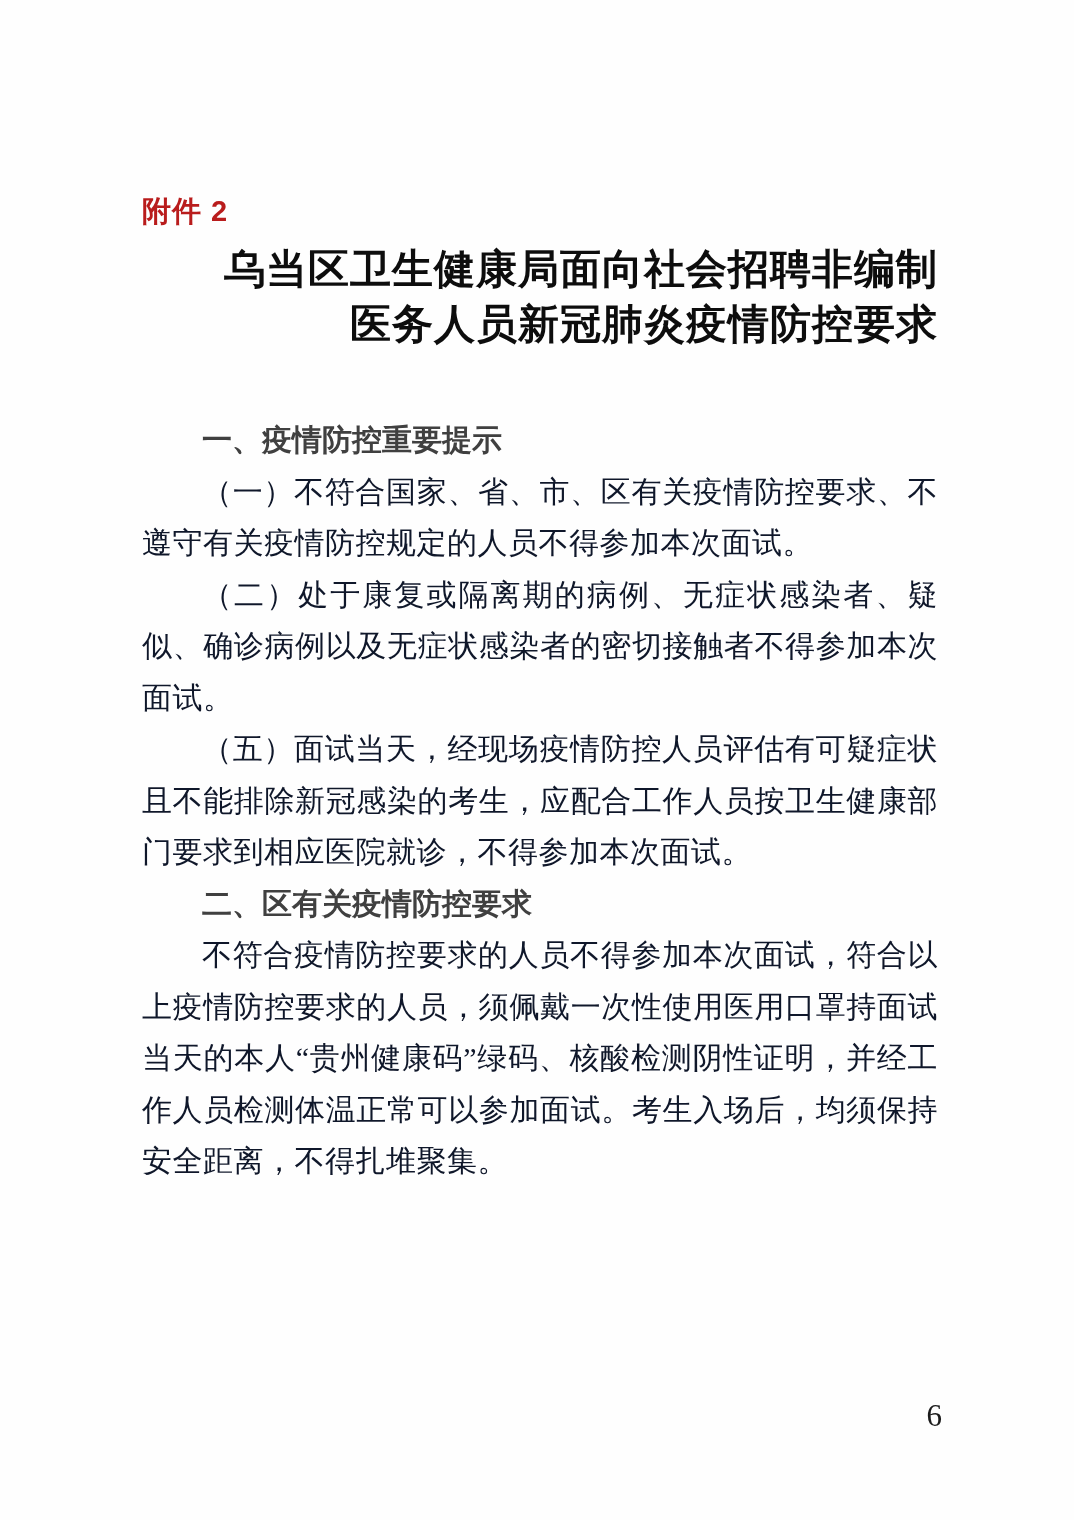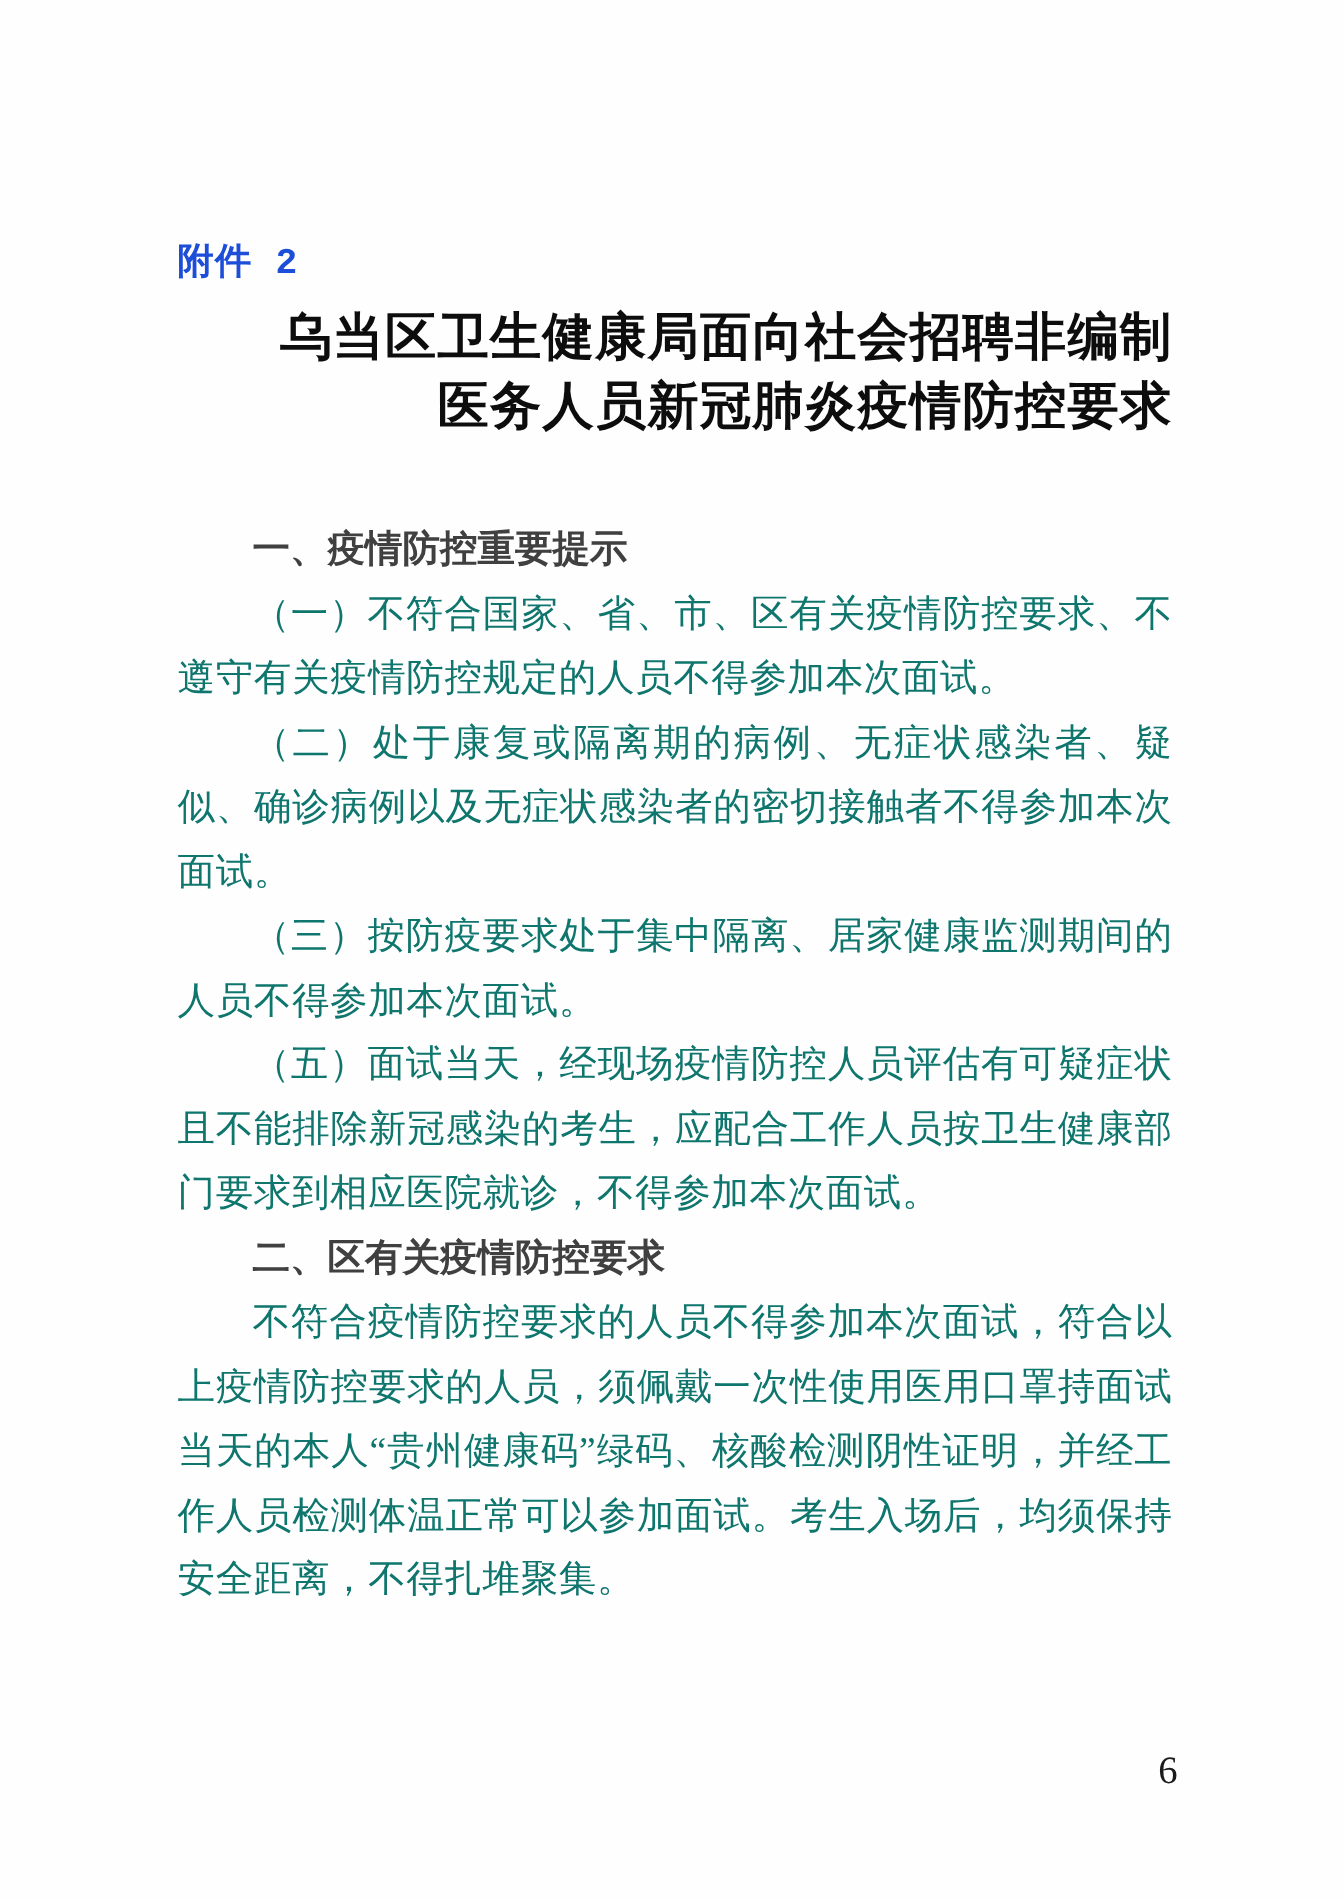--- a/index.html
+++ b/index.html
@@ -16,26 +16,26 @@
     overflow: hidden;
     font-family: "Liberation Serif", "DejaVu Serif", serif;
   }
   .content {
     position: absolute;
     left: 142px;
     top: 192px;
     width: 796px;
   }
   .attachment-label {
-    font-family: Liberation Mono, monospace;
+    font-family: Liberation Sans, sans-serif;
     font-weight: bold;
     font-size: 29px;
     line-height: 38px;
     letter-spacing: 1px;
-    color: #1d4ed8;
+    color: #b91c1c;
   }
   .doc-title {
     margin-top: 12px;
     text-align: right;
     font-family: "Liberation Serif", "DejaVu Serif", serif;
     font-weight: bold;
     font-size: 41px;
     line-height: 55px;
     letter-spacing: 1px;
     color: #0d0d0d;
@@ -54,21 +54,21 @@
   }
   .para {
     font-family: "Liberation Serif", "DejaVu Serif", serif;
     font-weight: 400;
     font-size: 30px;
     line-height: 51.5px;
     text-indent: 2em;
     text-align: justify;
     word-break: break-all;
     letter-spacing: 0.5px;
-    color: #0f766e;
+    color: #0f172a;
     margin: 0;
   }
   .page-number {
     position: absolute;
     right: 132px;
     top: 1398px;
     font-family: "Liberation Serif", "DejaVu Serif", serif;
     font-size: 31px;
     color: #1b1b1b;
   }
@@ -83,21 +83,20 @@
 
     <div class="doc-title">
       <div>乌当区卫生健康局面向社会招聘非编制</div>
       <div>医务人员新冠肺炎疫情防控要求</div>
     </div>
 
     <div class="section-heading">一、疫情防控重要提示</div>
 
     <p class="para">（一）不符合国家、省、市、区有关疫情防控要求、不遵守有关疫情防控规定的人员不得参加本次面试。</p>
     <p class="para">（二）处于康复或隔离期的病例、无症状感染者、疑似、确诊病例以及无症状感染者的密切接触者不得参加本次面试。</p>
-    <p class="para">（三）按防疫要求处于集中隔离、居家健康监测期间的人员不得参加本次面试。</p>
     <p class="para">（五）面试当天，经现场疫情防控人员评估有可疑症状且不能排除新冠感染的考生，应配合工作人员按卫生健康部门要求到相应医院就诊，不得参加本次面试。</p>
 
     <div class="section-heading second">二、区有关疫情防控要求</div>
 
     <p class="para">不符合疫情防控要求的人员不得参加本次面试，符合以上疫情防控要求的人员，须佩戴一次性使用医用口罩持面试当天的本人“贵州健康码”绿码、核酸检测阴性证明，并经工作人员检测体温正常可以参加面试。考生入场后，均须保持安全距离，不得扎堆聚集。</p>
 
   </div>
 
   <div class="page-number">6</div>
 </div>

